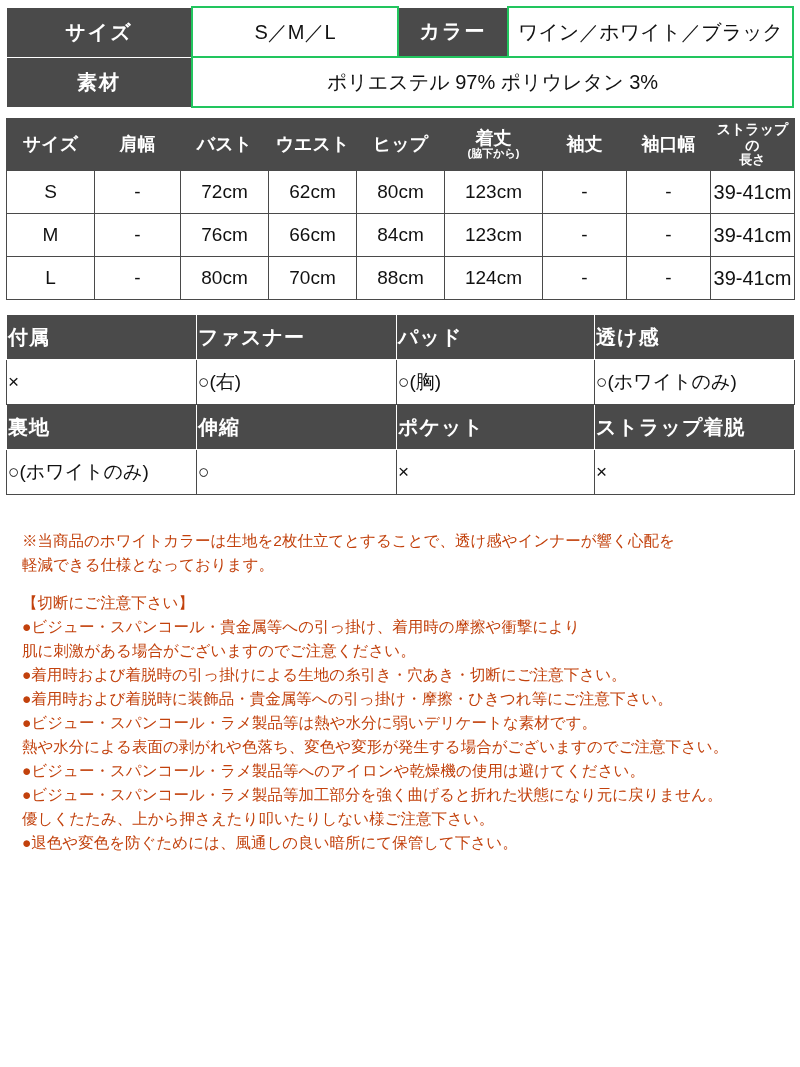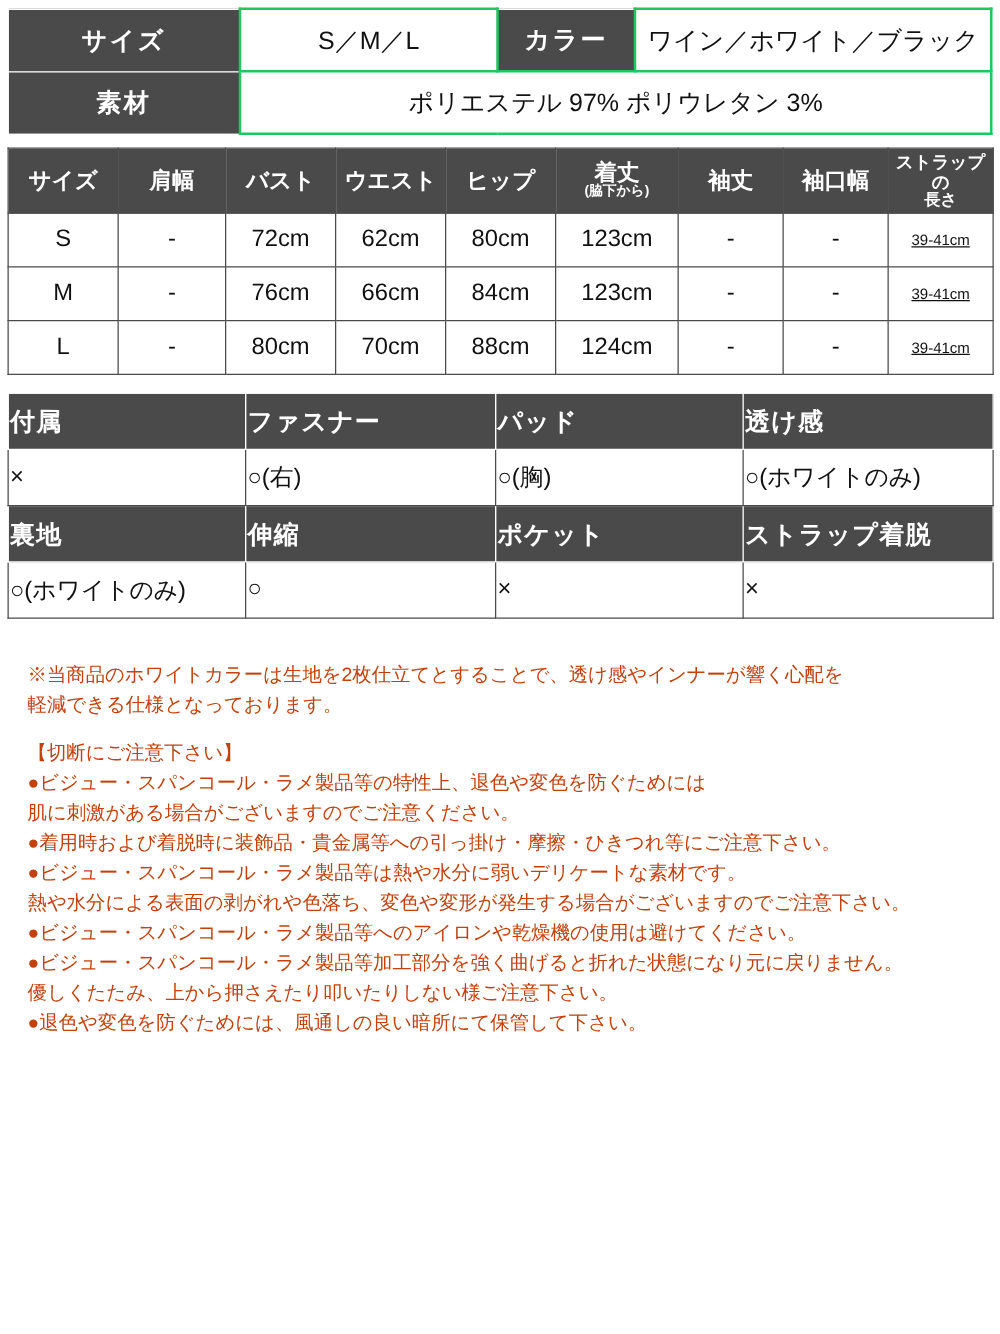--- a/index.html
+++ b/index.html
@@ -79,22 +79,21 @@
   }
   .tbl-size thead th.two-line {
     font-size: 14px;
     line-height: 1.15;
   }
   .tbl-size tbody td {
     background: #ffffff;
     color: #111111;
   }
   .tbl-size tbody td.strap {
-    font-size: 12px;
-    text-decoration: underline;
+    font-size: 20px;
   }
 
   
   .tbl-detail {
     width: 788px;
     margin: 14px 6px 0 6px;
   }
   .tbl-detail td {
     border: 1px solid #ffffff;
     text-align: left;
@@ -250,22 +249,23 @@
         <td class="val">×</td>
       </tr>
     </tbody>
   </table>
 
   <div class="notes">
     <p>※当商品のホワイトカラーは生地を2枚仕立てとすることで、透け感やインナーが響く心配を</p>
     <p>軽減できる仕様となっております。</p>
     <div class="block-gap"></div>
     <p>【切断にご注意下さい】</p>
-    <p>●ビジュー・スパンコール・ラメ製品等の特性上、退色や変色を防ぐためには</p>
+    <p>●ビジュー・スパンコール・貴金属等への引っ掛け、着用時の摩擦や衝撃により</p>
     <p>肌に刺激がある場合がございますのでご注意ください。</p>
+    <p>●着用時および着脱時の引っ掛けによる生地の糸引き・穴あき・切断にご注意下さい。</p>
     <p>●着用時および着脱時に装飾品・貴金属等への引っ掛け・摩擦・ひきつれ等にご注意下さい。</p>
     <p>●ビジュー・スパンコール・ラメ製品等は熱や水分に弱いデリケートな素材です。</p>
     <p>熱や水分による表面の剥がれや色落ち、変色や変形が発生する場合がございますのでご注意下さい。</p>
     <p>●ビジュー・スパンコール・ラメ製品等へのアイロンや乾燥機の使用は避けてください。</p>
     <p>●ビジュー・スパンコール・ラメ製品等加工部分を強く曲げると折れた状態になり元に戻りません。</p>
     <p>優しくたたみ、上から押さえたり叩いたりしない様ご注意下さい。</p>
     <p>●退色や変色を防ぐためには、風通しの良い暗所にて保管して下さい。</p>
   </div>
 
 </div>

